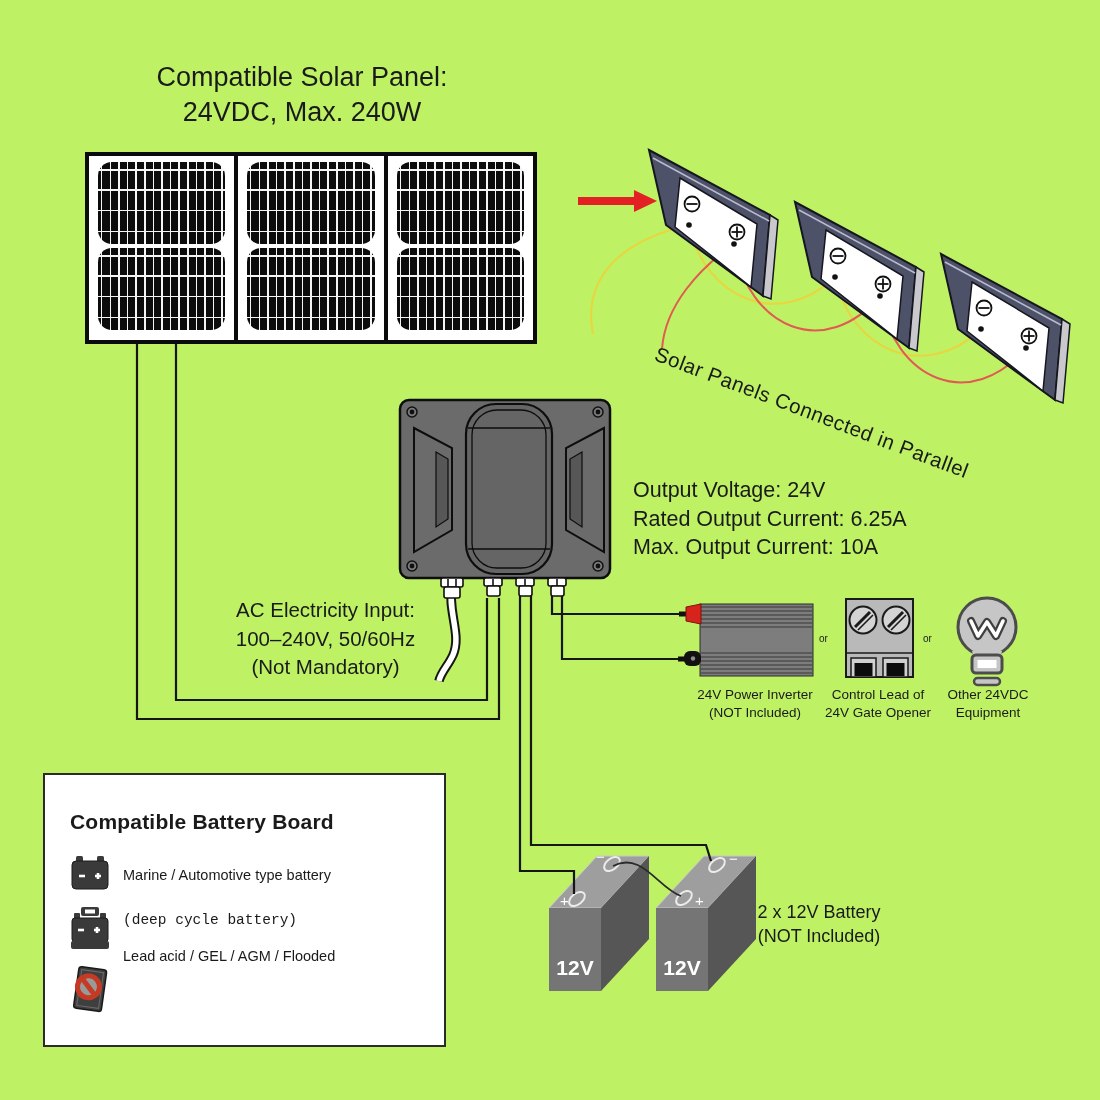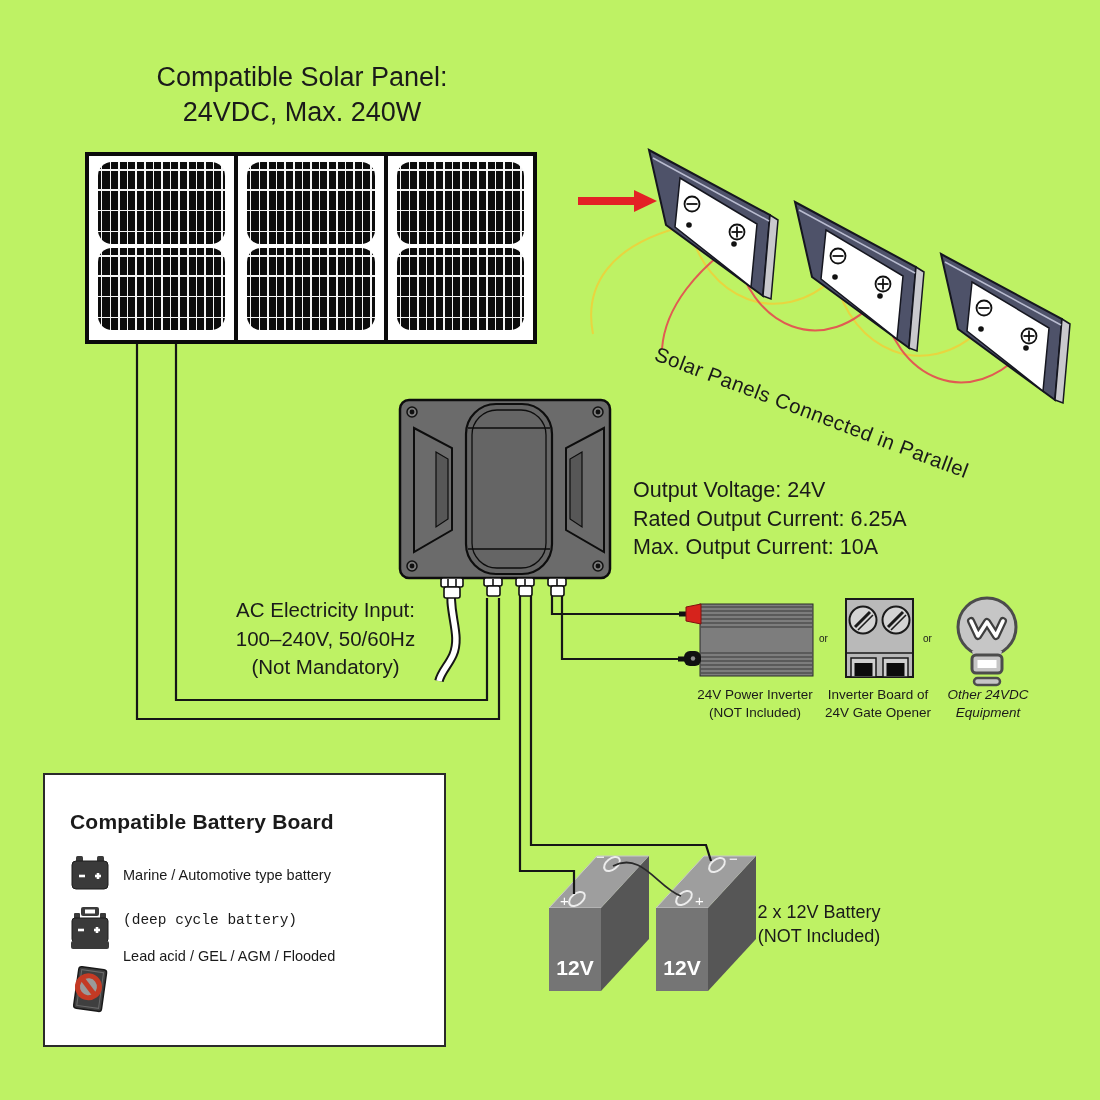--- a/index.html
+++ b/index.html
@@ -29,21 +29,21 @@
   
   #parallel-caption{left:660px;top:342px;font-size:20.5px;letter-spacing:.5px;
      transform:rotate(20.8deg);transform-origin:0 0;z-index:4;}
 
   
   #controller-specs{left:633px;top:476px;font-size:21.5px;line-height:28.5px;z-index:4;}
   #ac-note{left:203px;top:596px;width:245px;font-size:20.5px;line-height:28.5px;z-index:4;}
   .load-label{top:686px;font-size:13.5px;line-height:17.5px;z-index:4;}
   #inverter-label{left:675px;width:160px;}
   #gate-label{left:808px;width:140px;}
-  #other-label{left:918px;width:140px;font-style:italic;}
+  #other-label{left:918px;width:140px;}
   .or-word{top:633px;font-size:10px;z-index:4;}
   #or-1{left:819px;} #or-2{left:923px;}
   #battery-caption{left:724px;top:901px;width:190px;font-size:18px;line-height:23.5px;z-index:4;}
 
   
   #battery-legend{left:43px;top:773px;width:403px;height:274px;border:2px solid #2b2b2b;
                   box-sizing:border-box;background:#fff;z-index:3;}
   #legend-title{left:70px;top:810px;font-size:21px;font-weight:600;letter-spacing:.2px;}
   .legend-text{font-size:14.5px;}
   #legend-row1-text{left:123px;top:867px;}
@@ -265,21 +265,21 @@
       <path d="M971,621 L978,636 L987,622 L996,636 L1003,621" stroke="#ffffff" stroke-width="3.6"></path>
     </g>
   </svg>
 
   <div class="txt center load-label" id="inverter-label">
     <div>24V Power Inverter</div>
     <div>(NOT Included)</div>
   </div>
   <div class="txt or-word" id="or-1">or</div>
   <div class="txt center load-label" id="gate-label">
-    <div>Inverter Board of</div>
+    <div>Control Lead of</div>
     <div>24V Gate Opener</div>
   </div>
   <div class="txt or-word" id="or-2">or</div>
   <div class="txt center load-label" id="other-label">
     <div>Other 24VDC</div>
     <div>Equipment</div>
   </div>
 
   <div class="txt center" id="battery-caption">
     <div>2 x 12V Battery</div>

